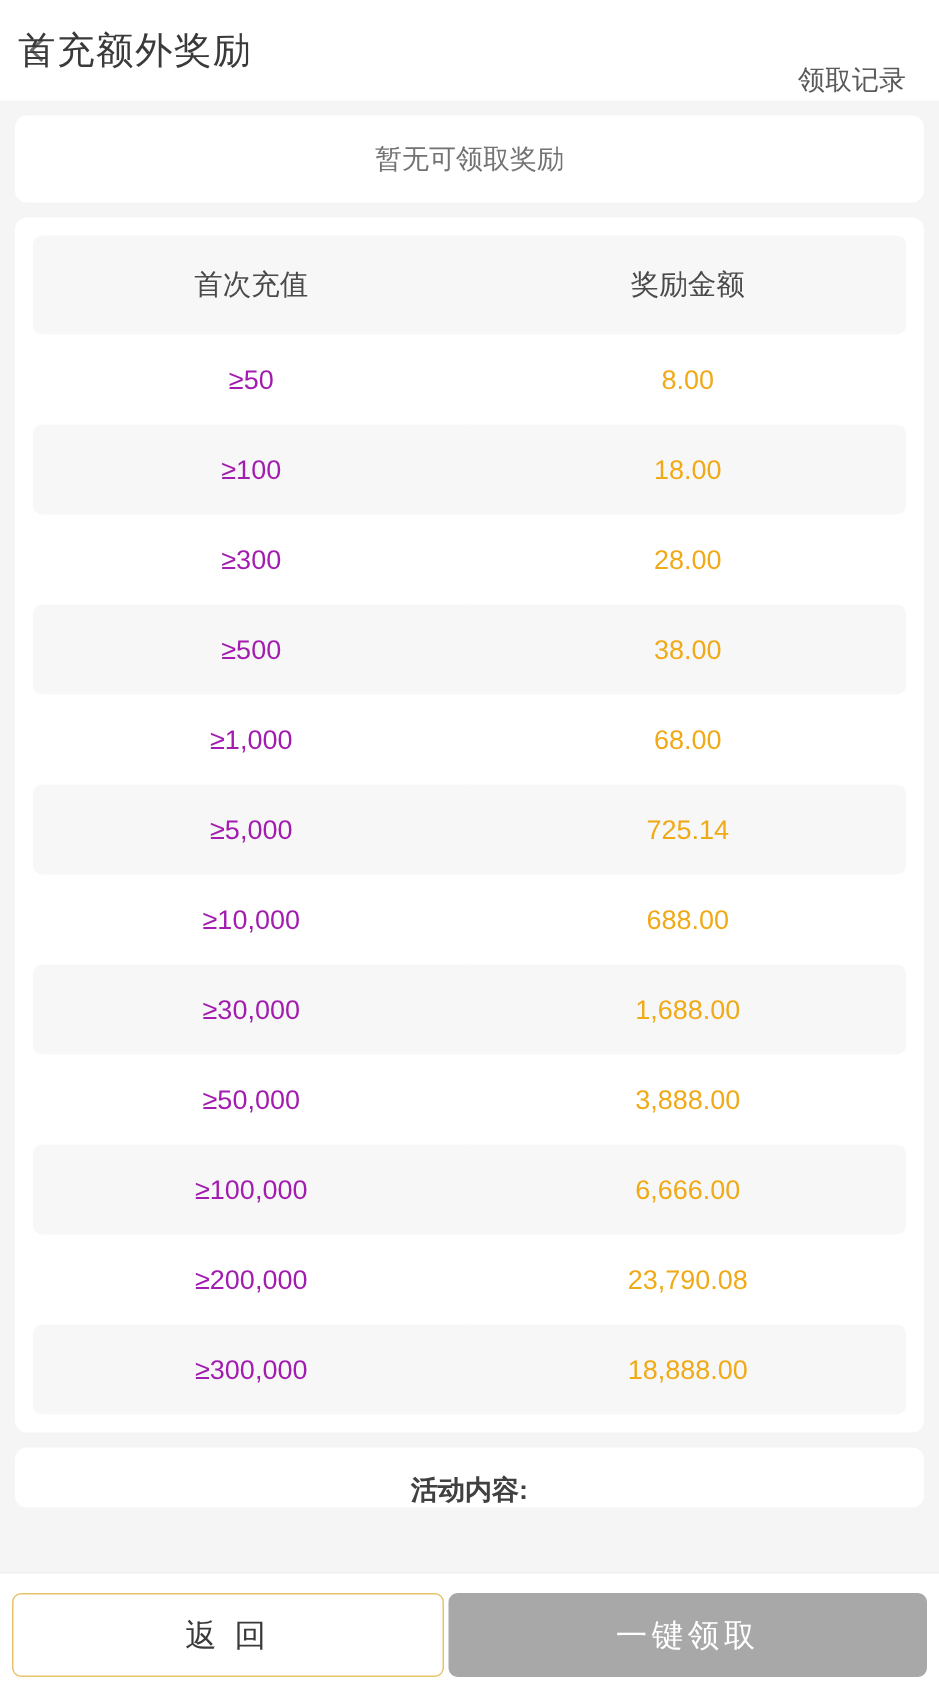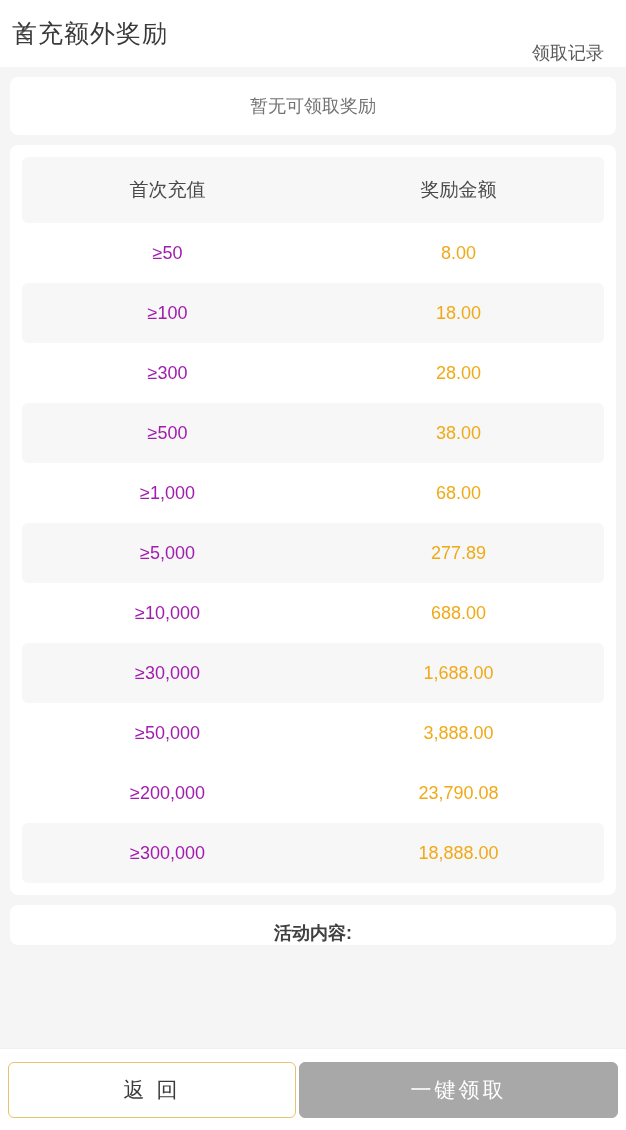--- a/index.html
+++ b/index.html
@@ -204,33 +204,37 @@
           <tr class="alt">
             <td class="cell-tier">≥500</td>
             <td class="cell-amount">38.00</td>
           </tr>
           <tr>
             <td class="cell-tier">≥1,000</td>
             <td class="cell-amount">68.00</td>
           </tr>
           <tr class="alt">
             <td class="cell-tier">≥5,000</td>
-            <td class="cell-amount">277.89</td>
+            <td class="cell-amount">725.14</td>
           </tr>
           <tr>
             <td class="cell-tier">≥10,000</td>
             <td class="cell-amount">688.00</td>
           </tr>
           <tr class="alt">
             <td class="cell-tier">≥30,000</td>
             <td class="cell-amount">1,688.00</td>
           </tr>
           <tr>
             <td class="cell-tier">≥50,000</td>
             <td class="cell-amount">3,888.00</td>
+          </tr>
+          <tr class="alt">
+            <td class="cell-tier">≥100,000</td>
+            <td class="cell-amount">6,666.00</td>
           </tr>
           <tr>
             <td class="cell-tier">≥200,000</td>
             <td class="cell-amount">23,790.08</td>
           </tr>
           <tr class="alt">
             <td class="cell-tier">≥300,000</td>
             <td class="cell-amount">18,888.00</td>
           </tr>
         </tbody>

